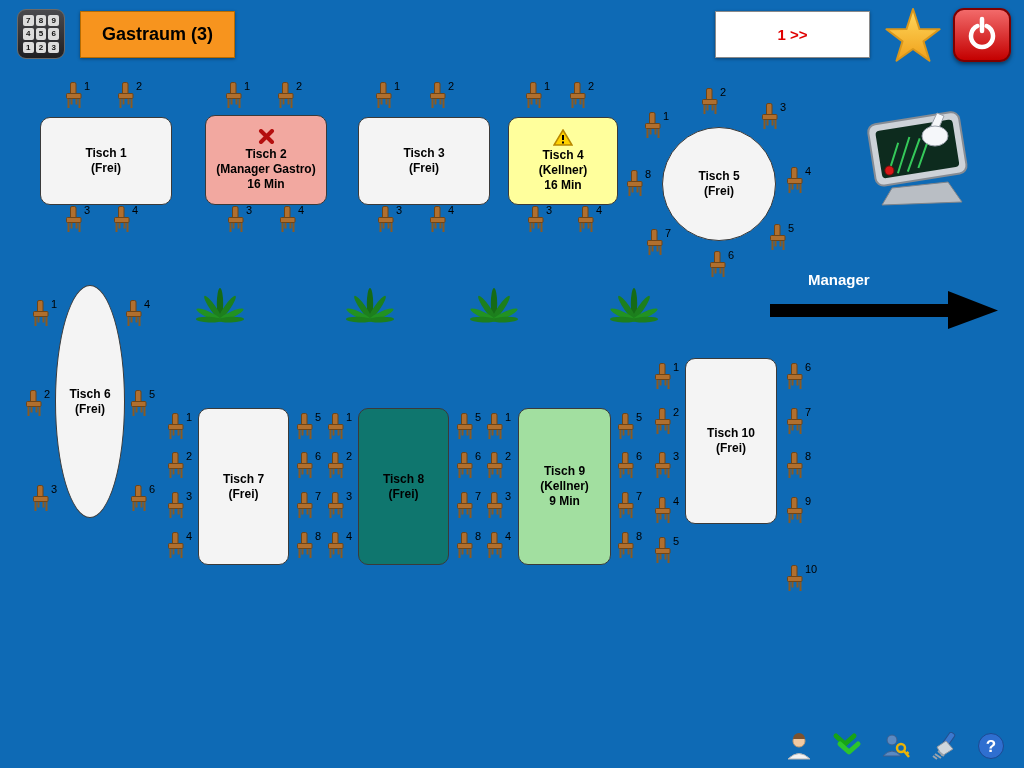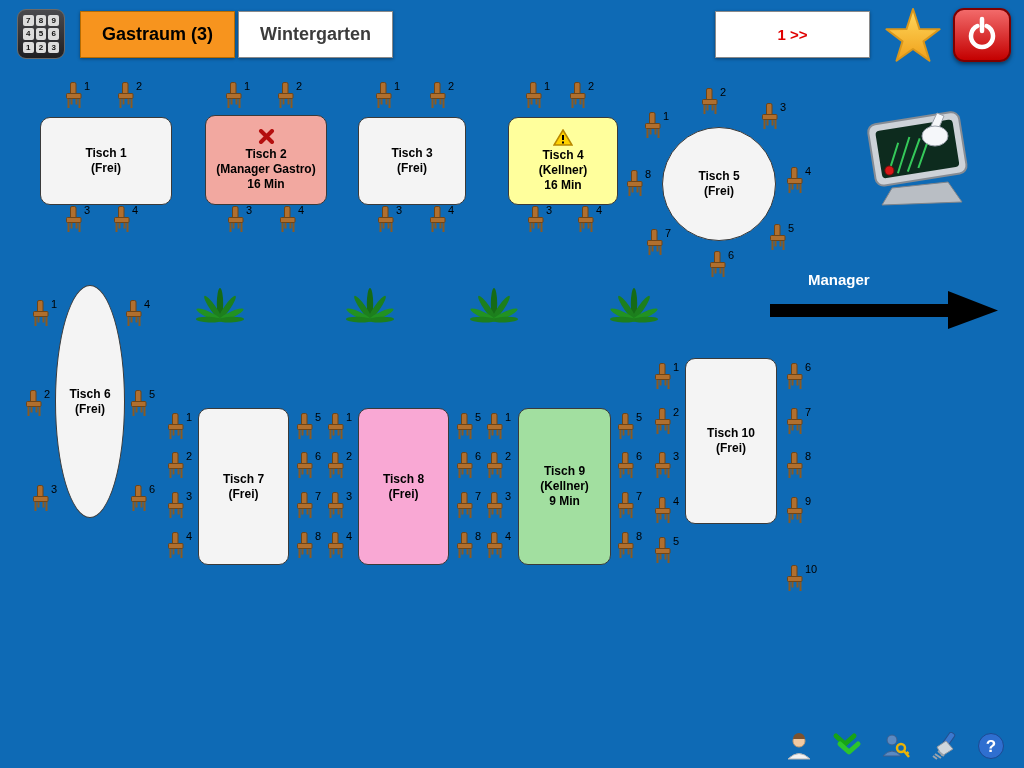--- a/index.html
+++ b/index.html
@@ -53,21 +53,20 @@
       <div class="key">8</div>
       <div class="key">9</div>
       <div class="key">4</div>
       <div class="key">5</div>
       <div class="key">6</div>
       <div class="key">1</div>
       <div class="key">2</div>
       <div class="key">3</div>
     </div>
   <button class="tab active" style="left:80px">Gastraum (3)</button>
-  <button class="tab" style="left:238px">Wintergarten</button>
   <button class="tab accent" style="left:715px">1 &gt;&gt;</button>
 
   <div class="star-btn">
     <svg width="66" height="58" viewBox="0 0 64 58">
       <defs>
           <linearGradient id="sg" x1="0" y1="0" x2="0" y2="1">
         <stop offset="0" stop-color="#ffd95e"></stop>
             <stop offset="1" stop-color="#f0a01a"></stop>
       </linearGradient>
         </defs>
@@ -209,21 +208,21 @@
     <rect x="4.5" y="0.5" width="5.5" height="13" rx="1.5"></rect>
     <rect x="0.5" y="11.5" width="14.5" height="5" rx="1"></rect>
   </g>
   <g stroke="#8a5a22" stroke-width="2">
     <line x1="2.5" y1="17" x2="2.5" y2="26"></line>
     <line x1="13.5" y1="17" x2="13.5" y2="26"></line>
     <line x1="5.5" y1="17" x2="5.5" y2="22.5"></line>
     <line x1="10.5" y1="17" x2="10.5" y2="22.5"></line>
   </g>
       </svg><span class="cnum">4</span></div>
-    <div class="table rect" style="left: 358px; top: 117px; width: 108px; height: 88px; background: rgb(244, 244, 244);">
+    <div class="table rect" style="left: 358px; top: 117px; width: 132px; height: 88px; background: rgb(244, 244, 244);">
       <div class="tline">Tisch 3</div>
       <div class="tline">(Frei)</div>
     </div>
     <div class="chair" style="left: 376px; top: 82px;"><svg width="19" height="27" viewBox="0 0 19 27">
   <g fill="#b06f2e" stroke="#6e4518" stroke-width="1">
     <rect x="4.5" y="0.5" width="5.5" height="13" rx="1.5"></rect>
     <rect x="0.5" y="11.5" width="14.5" height="5" rx="1"></rect>
   </g>
   <g stroke="#8a5a22" stroke-width="2">
     <line x1="2.5" y1="17" x2="2.5" y2="26"></line>
@@ -597,21 +596,21 @@
     <rect x="4.5" y="0.5" width="5.5" height="13" rx="1.5"></rect>
     <rect x="0.5" y="11.5" width="14.5" height="5" rx="1"></rect>
   </g>
   <g stroke="#8a5a22" stroke-width="2">
     <line x1="2.5" y1="17" x2="2.5" y2="26"></line>
     <line x1="13.5" y1="17" x2="13.5" y2="26"></line>
     <line x1="5.5" y1="17" x2="5.5" y2="22.5"></line>
     <line x1="10.5" y1="17" x2="10.5" y2="22.5"></line>
   </g>
       </svg><span class="cnum">8</span></div>
-    <div class="table rect" style="left: 358px; top: 408px; width: 91px; height: 157px; background: #f9a8d4;">
+    <div class="table rect" style="left: 358px; top: 408px; width: 91px; height: 157px; background: #0f766e;">
       <div class="tline">Tisch 8</div>
       <div class="tline">(Frei)</div>
     </div>
     <div class="chair" style="left: 328px; top: 413px;"><svg width="19" height="27" viewBox="0 0 19 27">
   <g fill="#b06f2e" stroke="#6e4518" stroke-width="1">
     <rect x="4.5" y="0.5" width="5.5" height="13" rx="1.5"></rect>
     <rect x="0.5" y="11.5" width="14.5" height="5" rx="1"></rect>
   </g>
   <g stroke="#8a5a22" stroke-width="2">
     <line x1="2.5" y1="17" x2="2.5" y2="26"></line>

